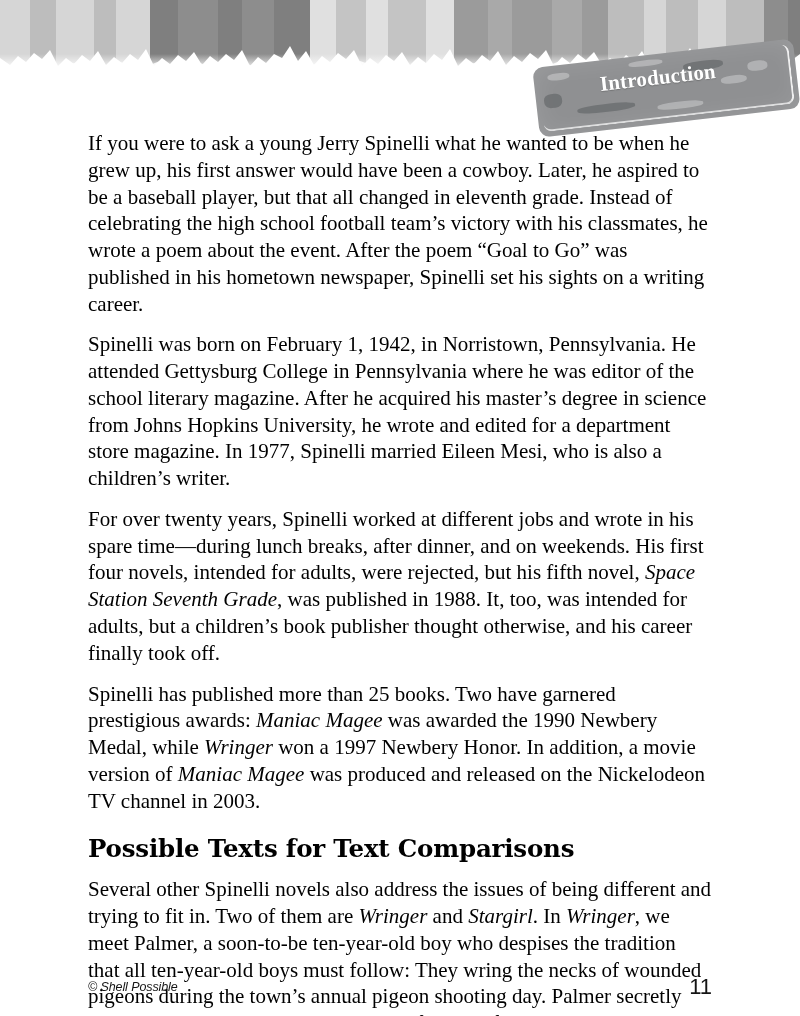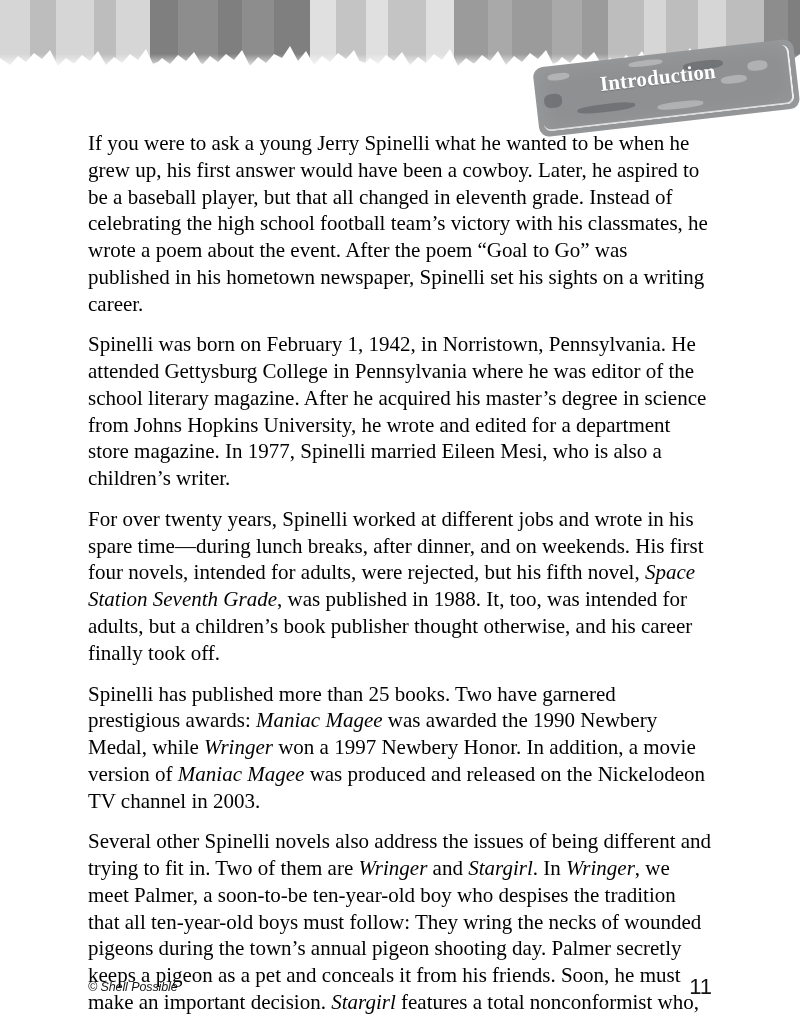--- a/index.html
+++ b/index.html
@@ -243,20 +243,21 @@
 <div class="page">
 
 
   <div id="para-group-1">
       <p class="body">If you were to ask a young Jerry Spinelli what he wanted to be when he grew up, his first answer would have been a cowboy.  Later, he aspired to be a baseball player, but that all changed in eleventh grade.  Instead of celebrating the high school football team’s victory with his classmates, he wrote a poem about the event.  After the poem “Goal to Go” was published in his hometown newspaper, Spinelli set his sights on a writing career.</p>
       <p class="body">Spinelli was born on February 1, 1942, in Norristown, Pennsylvania.  He attended Gettysburg College in Pennsylvania where he was editor of the school literary magazine.  After he acquired his master’s degree in science from Johns Hopkins University, he wrote and edited for a department store magazine.  In 1977, Spinelli married Eileen Mesi, who is also a children’s writer.</p>
       <p class="body">For over twenty years, Spinelli worked at different jobs and wrote in his spare time—during lunch breaks, after dinner, and on weekends.  His first four novels, intended for adults, were rejected, but his fifth novel, <span class="it">Space Station Seventh Grade</span>, was published in 1988.  It, too, was intended for adults, but a children’s book publisher thought otherwise, and his career finally took off.</p>
       <p class="body">Spinelli has published more than 25 books.  Two have garnered prestigious awards: <span class="it">Maniac Magee</span> was awarded the 1990 Newbery Medal, while <span class="it">Wringer</span> won a 1997 Newbery Honor.  In addition, a movie version of <span class="it">Maniac Magee</span> was produced and released on the Nickelodeon TV channel in 2003.</p>
     </div>
 
+  <h1 class="section-title second">Possible Texts for Text Comparisons</h1>
   <div id="para-group-2">
       <p class="body">Several other Spinelli novels also address the issues of being different and trying to fit in.  Two of them are <span class="it">Wringer</span> and <span class="it">Stargirl</span>.  In <span class="it">Wringer</span>, we meet Palmer, a soon-to-be ten-year-old boy who despises the tradition that all ten-year-old boys must follow: They wring the necks of wounded pigeons during the town’s annual pigeon shooting day.  Palmer secretly keeps a pigeon as a pet and conceals it from his friends.  Soon, he must make an important decision.  <span class="it">Stargirl</span> features a total nonconformist who, at first, intrigues an entire high school with her kind, sweet, and enchanting ways.  She meditates, celebrates people’s birthdays, and carries her pet rat to school.  Everyone loves her—until they begin to turn on her.</p>
     </div>
 
   <h2 class="sub-title">Cross-Curricular Connection</h2>
   <div id="para-group-3">
       <p class="body">This book lends itself well to the study of prejudice as well as to the issues of being different and trying to fit in.</p>
     </div>
 
 </div>

